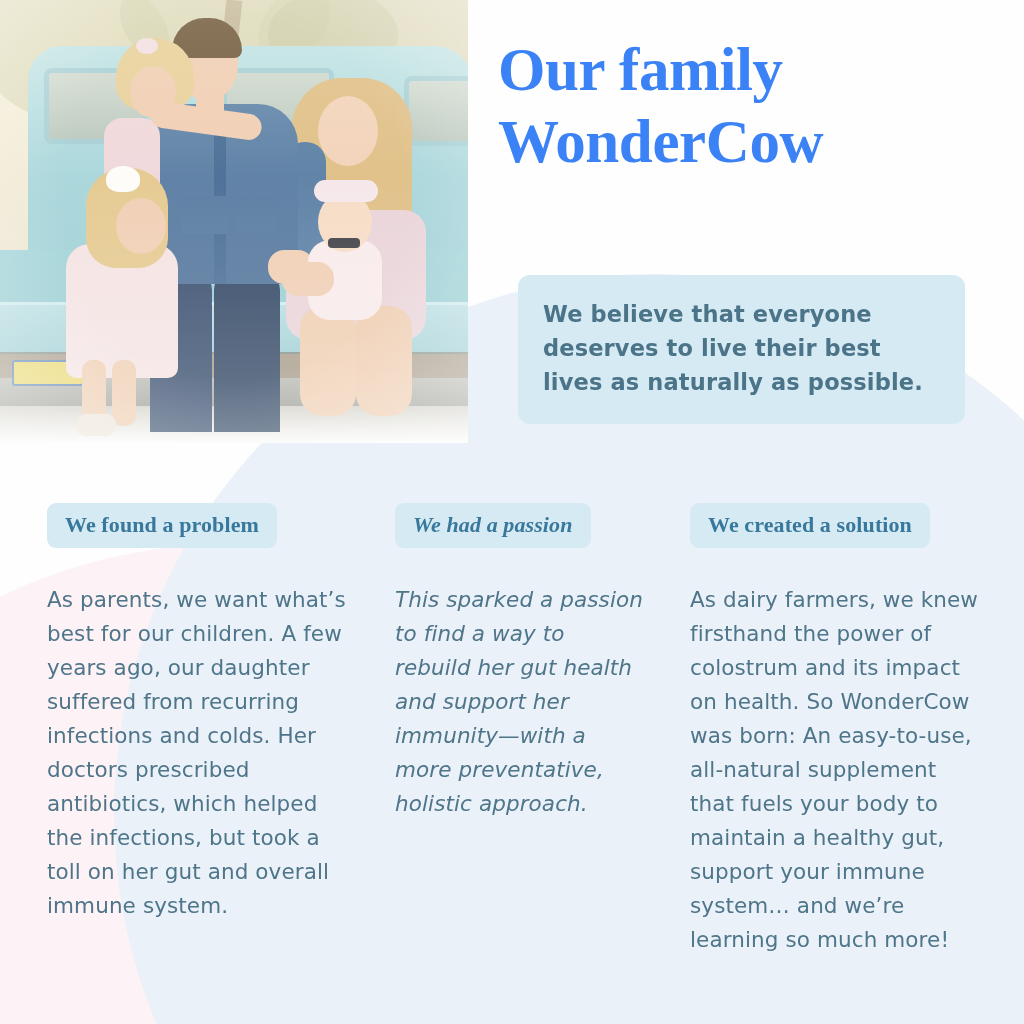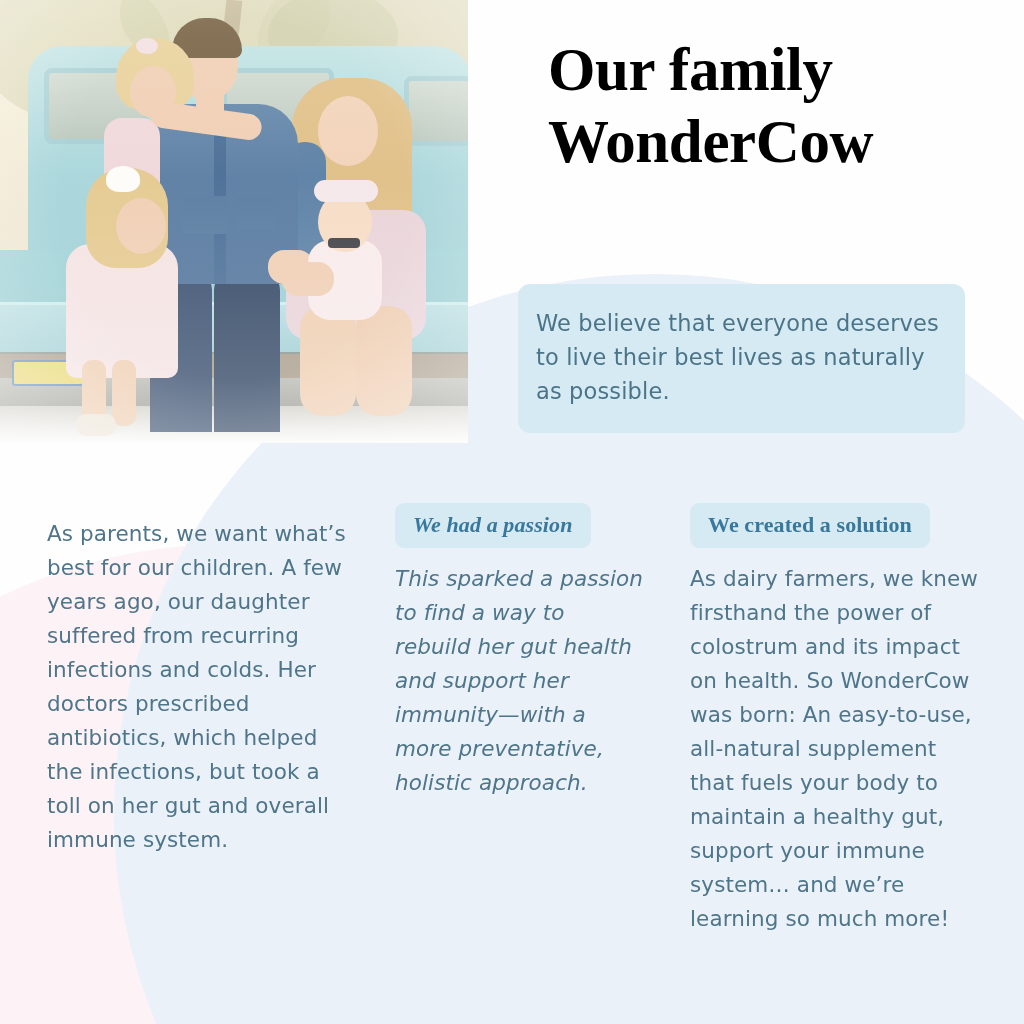--- a/index.html
+++ b/index.html
@@ -166,43 +166,44 @@
     background:radial-gradient(ellipse at 50% 45%, rgba(255,255,255,0) 52%, rgba(255,255,255,.38) 100%);
   }
   .ph-haze {
     position:absolute; inset:0;
     background:linear-gradient(rgba(255,252,242,.20), rgba(255,252,246,.06) 40%, rgba(255,255,255,.30));
   }
 
   
   .headline {
     position:absolute;
-    left:548px; top:34px; width:470px;
+    left:498px; top:34px; width:470px;
     font-family:"Liberation Serif", serif;
-    color:#000000;
+    color:#3b82f6;
     font-size:61px;
     font-weight:700;
     line-height:1.18;
     letter-spacing:-0.4px;
   }
   .headline .ital {
     display:block;
     font-style:italic;
     font-weight:400;
   }
   .headline .ln { display:block; }
 
   
   .quote-box {
     position:absolute;
-    left:518px; top:284px;
+    left:518px; top:275px;
     width:447px;
-    padding:22px 24px 24px 18px;
+    padding:22px 24px 24px 25px;
     background:#d6eaf3;
     border-radius:12px;
+    font-weight:bold;
   }
   .quote-text {
     font-family:"DejaVu Sans", sans-serif;
     font-size:22.5px;
     line-height:1.52;
     color:#4b7489;
     letter-spacing:.15px;
   }
 
   
@@ -221,21 +222,21 @@
     border-radius:9px;
     padding:9px 18px 10px 18px;
     font-family:"Liberation Serif", serif;
     font-size:22px;
     font-weight:700;
     color:#38789c;
     letter-spacing:.1px;
     white-space:nowrap;
   }
   .col-body {
-    margin-top:14px;
+    margin-top:35px;
     font-family:"DejaVu Sans", sans-serif;
     font-size:21.5px;
     line-height:1.58;
     color:#4e7589;
     letter-spacing:.1px;
   }
 </style>
 </head>
 <body>
 
@@ -317,20 +318,21 @@
     <span class="ln">WonderCow</span>
   </h1>
 
   <div class="quote-box">
     <p class="quote-text">We believe that everyone deserves to live their best lives as naturally as possible.</p>
   </div>
 
   <div class="cols">
 
     <div class="col col-1">
+      <span class="badge">We found a problem</span>
       <p class="col-body">As parents, we want what’s best for our children. A few years ago, our daughter suffered from recurring infections and colds. Her doctors prescribed antibiotics, which helped the infections, but took a toll on her gut and overall immune system.</p>
     </div>
 
     <div class="col col-2">
       <span class="badge">We had a passion</span>
       <p class="col-body">This sparked a passion to find a way to rebuild her gut health and support her immunity—with a more preventative, holistic approach.</p>
     </div>
 
     <div class="col col-3">
       <span class="badge">We created a solution</span>

